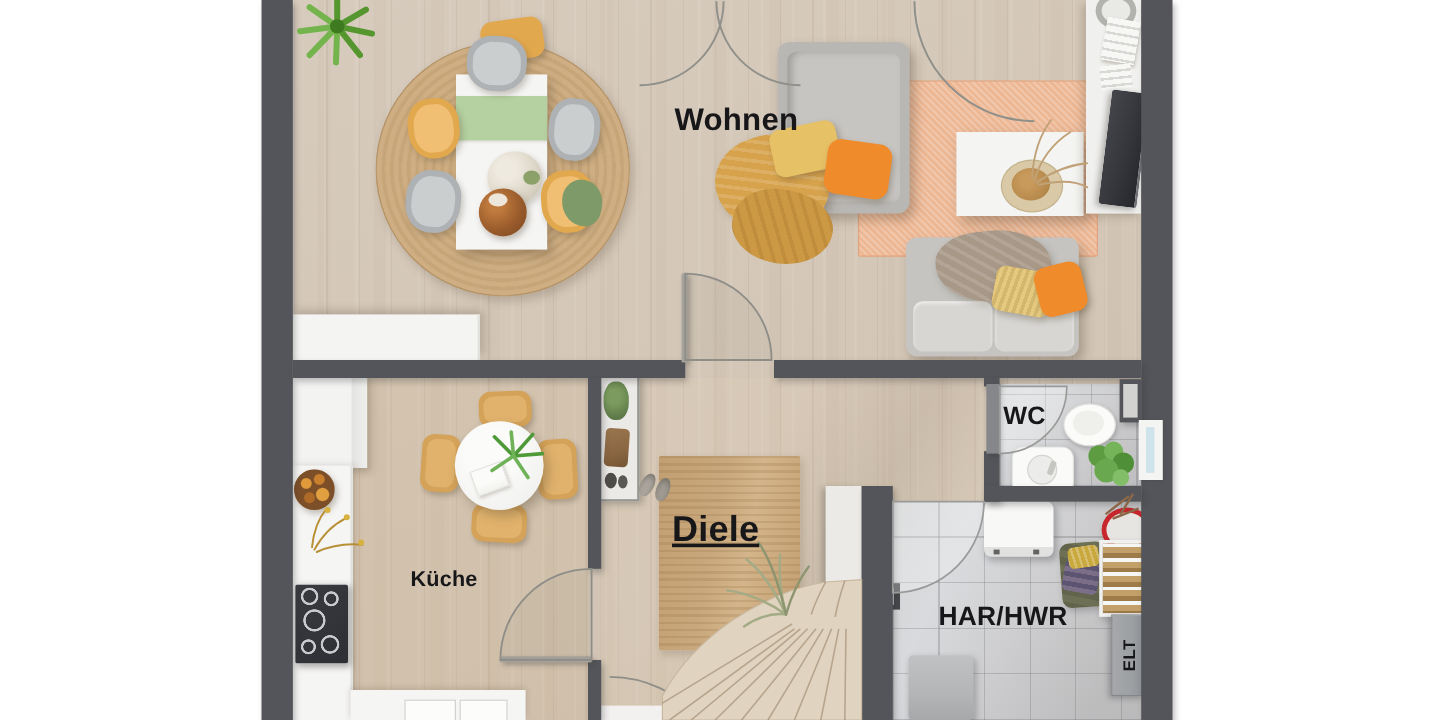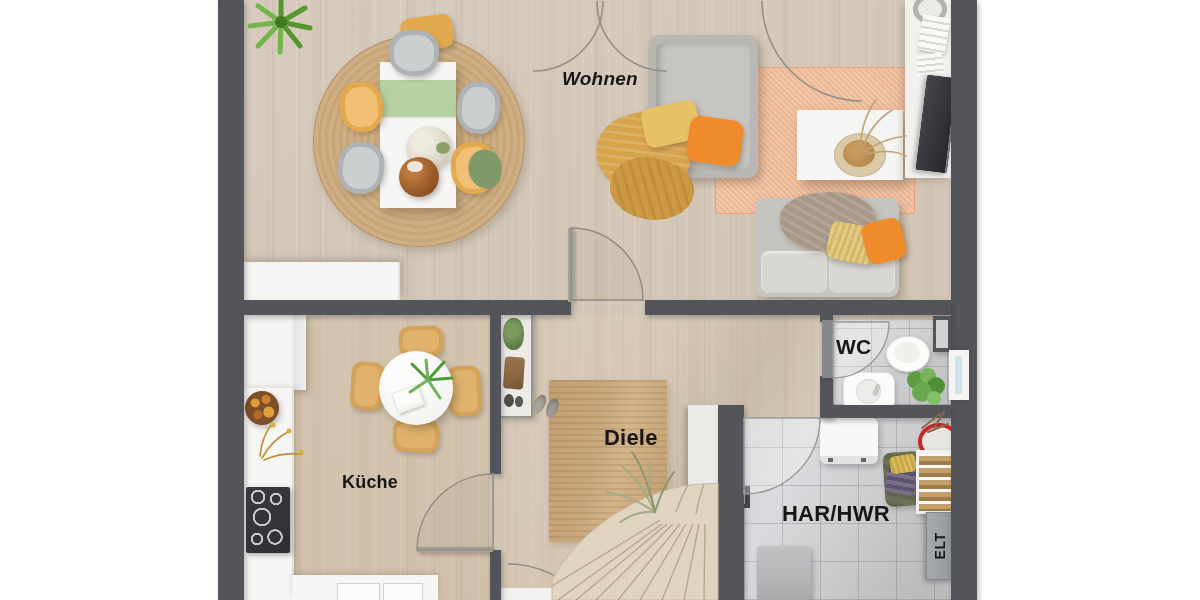--- a/index.html
+++ b/index.html
@@ -271,19 +271,19 @@
       <circle cx="301" cy="452" r="2.5" fill="#d8b23f" stroke="none"></circle>
       <circle cx="273" cy="425" r="2.5" fill="#d8b23f" stroke="none"></circle>
     </g>
     <g stroke="#8a6748" stroke-width="2" stroke-linecap="round">
       <line x1="922" y1="428" x2="940" y2="414"></line>
         <line x1="928" y1="432" x2="948" y2="424"></line>
       <line x1="934" y1="428" x2="944" y2="412"></line>
     </g>
   </svg>
 
-  <div class="lbl" style="left:562px;top:68px;font-size:19px;font-style:italic;">Wohnen</div>
+  <div class="lbl" style="left:562px;top:84px;font-size:26px;">Wohnen</div>
   <div class="lbl" style="left:342px;top:472px;font-size:18px;">Küche</div>
-  <div class="lbl" style="left:604px;top:425px;font-size:22px;">Diele</div>
+  <div class="lbl" style="left:560px;top:425px;font-size:30px;text-decoration:underline;">Diele</div>
   <div class="lbl" style="left:836px;top:335px;font-size:21px;text-align:center;">WC</div>
   <div class="lbl" style="left:782px;top:501px;font-size:22px;">HAR/HWR</div>
 
 </div>
 
 </body></html>

